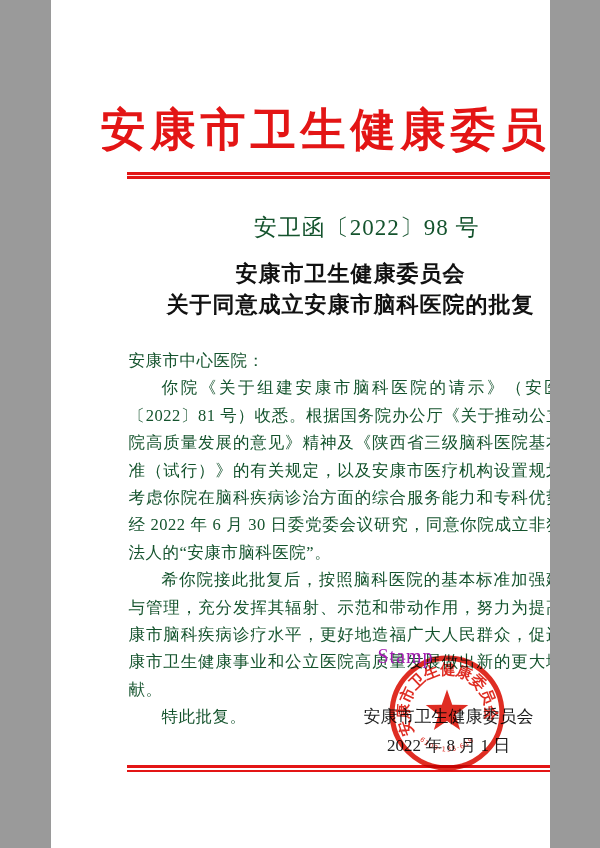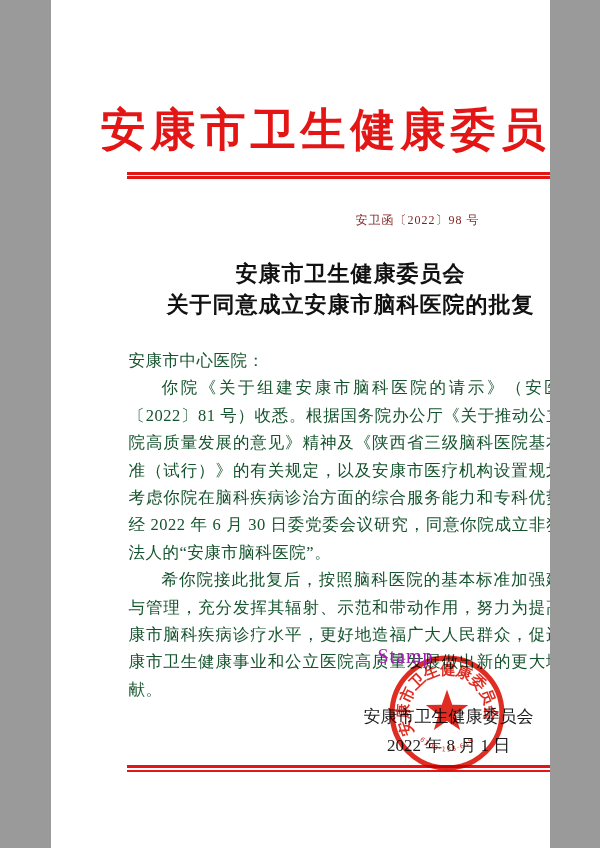--- a/index.html
+++ b/index.html
@@ -19,21 +19,21 @@
     letter-spacing:5px;
     color:#e31515;
     white-space:nowrap;
   }
   .header-rule{
     position:absolute;top:172px;left:76px;width:456px;height:7px;
     background:linear-gradient(to bottom,#e31515 0px,#e31515 2.5px,#ffecec 2.5px,#ffecec 4px,#e31515 4px,#e31515 7px);
   }
   .doc-number{
     position:absolute;top:212px;right:70px;
-    font-size:12px;letter-spacing:1px;color:#7f1d1d;
+    font-size:23px;letter-spacing:1px;color:#14532d;
     white-space:nowrap;
   }
   .doc-title{
     position:absolute;top:258px;left:0;width:600px;
     text-align:center;font-size:22px;font-weight:bold;
     line-height:31px;letter-spacing:1px;color:#111;
   }
   .body-text{
     position:absolute;top:347px;left:78px;width:452px;
     font-size:16.5px;line-height:27.4px;
@@ -75,20 +75,21 @@
 
   <div class="doc-title">
     <div>安康市卫生健康委员会</div>
     <div>关于同意成立安康市脑科医院的批复</div>
   </div>
 
   <div class="body-text">
     <p class="salutation">安康市中心医院：</p>
     <p>你院《关于组建安康市脑科医院的请示》（安医字〔2022〕81 号）收悉。根据国务院办公厅《关于推动公立医院高质量发展的意见》精神及《陕西省三级脑科医院基本标准（试行）》的有关规定，以及安康市医疗机构设置规划，考虑你院在脑科疾病诊治方面的综合服务能力和专科优势，经 2022 年 6 月 30 日委党委会议研究，同意你院成立非独立法人的“安康市脑科医院”。</p>
     <p>希你院接此批复后，按照脑科医院的基本标准加强建设与管理，充分发挥其辐射、示范和带动作用，努力为提高安康市脑科疾病诊疗水平，更好地造福广大人民群众，促进安康市卫生健康事业和公立医院高质量发展做出新的更大地贡献。</p>
+    <p>特此批复。</p>
   </div>
 
   <div class="stamp-label">Stamp</div>
 
   <svg class="seal" viewBox="0 0 120 120" xmlns="http://www.w3.org/2000/svg">
     <circle id="seal-ring" cx="60" cy="60" r="54" fill="none" stroke="#dd1d12" stroke-width="5"></circle>
     <polygon id="seal-star" fill="#dd1d12" points="60.00,37.00 65.17,51.88 80.92,52.20 68.37,61.72 72.93,76.80 60.00,67.80 47.07,76.80 51.63,61.72 39.08,52.20 54.83,51.88"></polygon>
     <g id="seal-chars" fill="#dd1d12" font-family="'Liberation Serif','DejaVu Serif',serif" font-weight="bold" font-size="15">
         <text x="60" y="22" text-anchor="middle" transform="rotate(-110 60 60)">安</text>
         <text x="60" y="22" text-anchor="middle" transform="rotate(-87.77777777777777 60 60)">康</text>

